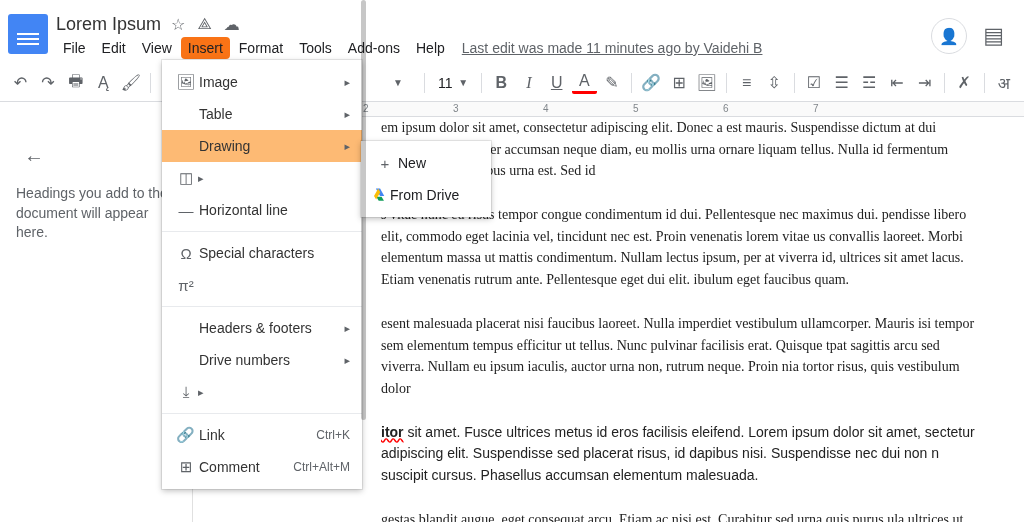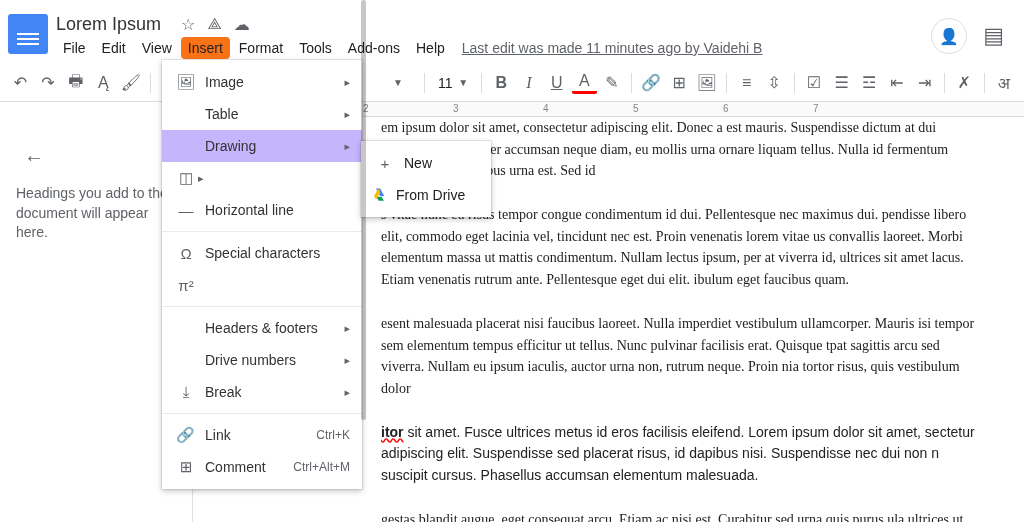--- a/index.html
+++ b/index.html
@@ -1,21 +1,21 @@
 <!DOCTYPE html>
 <html><head>
 <meta charset="utf-8">
 <style>
   * { box-sizing: border-box; margin: 0; padding: 0; font-family: Arial, sans-serif; }
   body { width: 1024px; height: 522px; overflow: hidden; background: #fff; color: #202124; font-size: 14px; position: relative; }
   .titlebar { display: flex; align-items: center; height: 64px; padding: 8px 8px 0 8px; }
   .doc-icon { width: 40px; height: 40px; background: #4285f4; border-radius: 3px; margin-right: 8px; margin-top:-4px; position:relative;}
   .doc-icon::after{content:"";position:absolute;bottom:9px;left:9px;right:9px;height:2px;background:#fff;box-shadow:0 -5px 0 #fff, 0 -10px 0 #fff;}
   .title-col { display: flex; flex-direction: column; }
-  .title-row { display: flex; align-items: center; gap: 20px; }
+  .title-row { display: flex; align-items: center; gap: 10px; }
   .doc-title { font-size: 18px; color: #333; }
   .title-icons { display: flex; gap: 12px; color: #5f6368; }
   .title-icons span{font-size:16px;}
   .menu-bar { display: flex; gap: 2px; margin-top: 2px; font-size: 14px; color: #202124; align-items:center;}
   .menu-item { padding: 3px 7px; border-radius: 4px; cursor: pointer; }
   .menu-item.active { background: #f97316; }
   .last-edit { color: #5f6368; text-decoration: underline; margin-left: 8px; }
   .right-top { margin-left: auto; display:flex; gap:16px; align-items:center; margin-right:12px;}
   .share-btn{width:36px;height:36px;border-radius:50%;border:1px solid #dadce0;display:flex;align-items:center;justify-content:center;color:#5f6368;font-size:16px;}
   .toolbar { height: 38px; border-bottom:1px solid #dadce0; display:flex; align-items:center; padding: 0 8px; gap:3px; color:#444;}
@@ -29,23 +29,23 @@
   .outline-text{margin-top:42px;line-height:1.4;}
   .doc-area{flex:1;background:#f8f9fa;position:relative;overflow:hidden; border-left:1px solid #e0e0e0;}
   .ruler{height:15px;background:#fafafa;border-bottom:1px solid #dadce0;position:relative;font-size:10px;color:#80868b;}
   .ruler .tick{position:absolute;top:1px;}
   .page{background:#fff;margin:0 0 0 0;padding:0 40px 40px 188px;min-height:600px;}
   .para{font-family:Georgia,serif;font-size:14px;line-height:1.55;color:#222;margin-bottom:22px;}
   .red-underline{text-decoration: underline wavy red; font-weight: bold;}
   
   .dropdown{position:absolute;top:60px;left:162px;width:200px;background:#fff;box-shadow:0 2px 6px rgba(0,0,0,0.25),0 0 0 1px rgba(0,0,0,0.08);padding:6px 0;z-index:10;font-size:14px;color:#333;}
   .dd-item{display:flex;align-items:center;height:32px;padding:0 12px;position:relative;}
-  .dd-item:hover,.dd-item.hover{background:#c4b5fd;}
+  .dd-item:hover,.dd-item.hover{background:#fdba74;}
   .dd-icon{width:24px;text-align:center;color:#5f6368;font-size:15px;}
-  .dd-label{flex:1;margin-left:7px;}
+  .dd-label{flex:1;margin-left:1px;}
   .dd-arrow{font-size:11px;color:#5f6368;}
   .dd-short{font-size:12px;color:#5f6368;}
   .dd-sep{height:1px;background:#e8eaed;margin:5px 0;}
   
   .submenu{position:absolute;top:141px;left:361px;width:130px;background:#fff;box-shadow:0 2px 6px rgba(0,0,0,0.25),0 0 0 1px rgba(0,0,0,0.08);padding:6px 0;z-index:11;font-size:14px;}
   .sub-item{display:flex;align-items:center;height:32px;padding:0 12px;}
   .drive-icon{width:16px;height:14px;display:inline-block;position:relative;}
   .drive-icon svg{width:16px;height:14px;}
   .scrollbar{position:absolute;top:0;left:361px;width:5px;height:420px;background:rgba(0,0,0,0.22);border-radius:3px;z-index:12;}
 </style>
@@ -186,21 +186,20 @@
       <span class="dd-label">Headers &amp; footers</span>
       <span class="dd-arrow">▸</span>
     </div>
   <div class="dd-item">
       <span class="dd-icon"></span>
       <span class="dd-label">Drive numbers</span>
       <span class="dd-arrow">▸</span>
     </div>
   <div class="dd-item">
       <span class="dd-icon">⤓</span>
-      <span class="dd-label">Break</span>
       <span class="dd-arrow">▸</span>
     </div>
   <div class="dd-sep"></div>
   <div class="dd-item">
       <span class="dd-icon">🔗</span>
       <span class="dd-label">Link</span>
       <span class="dd-short">Ctrl+K</span>
     </div>
   <div class="dd-item">
       <span class="dd-icon">⊞</span>

